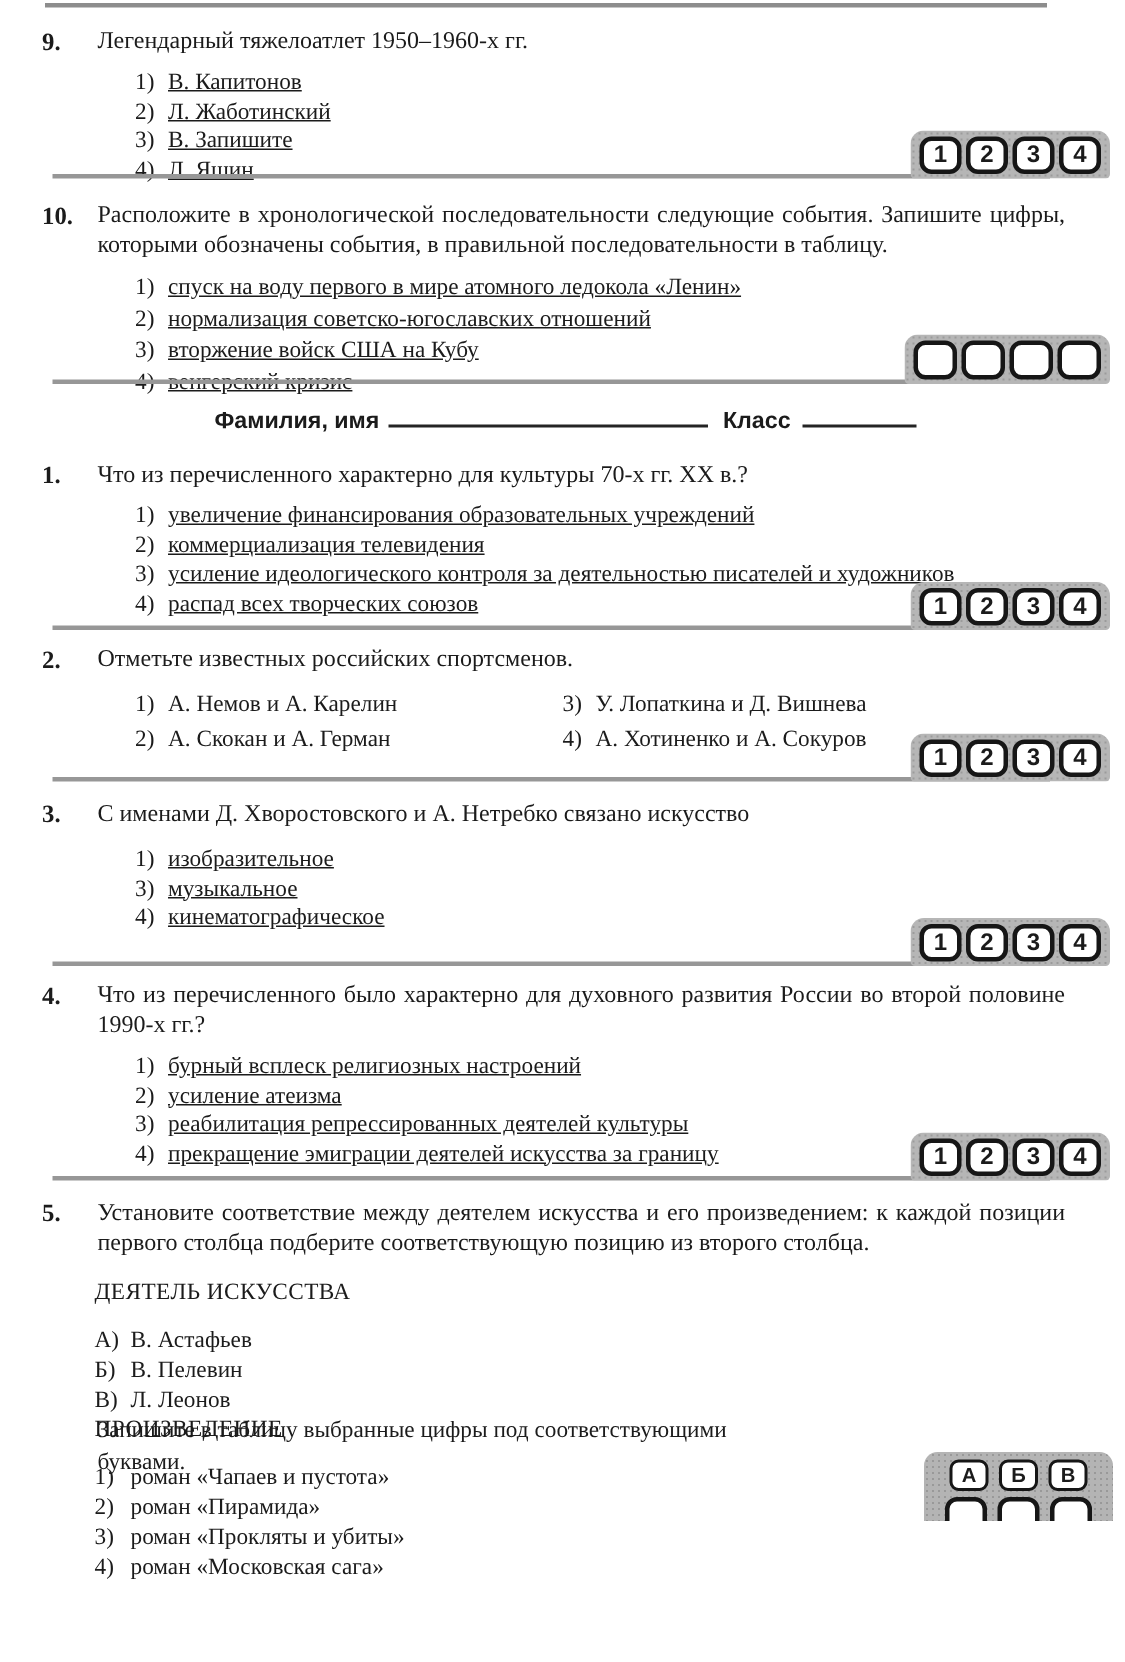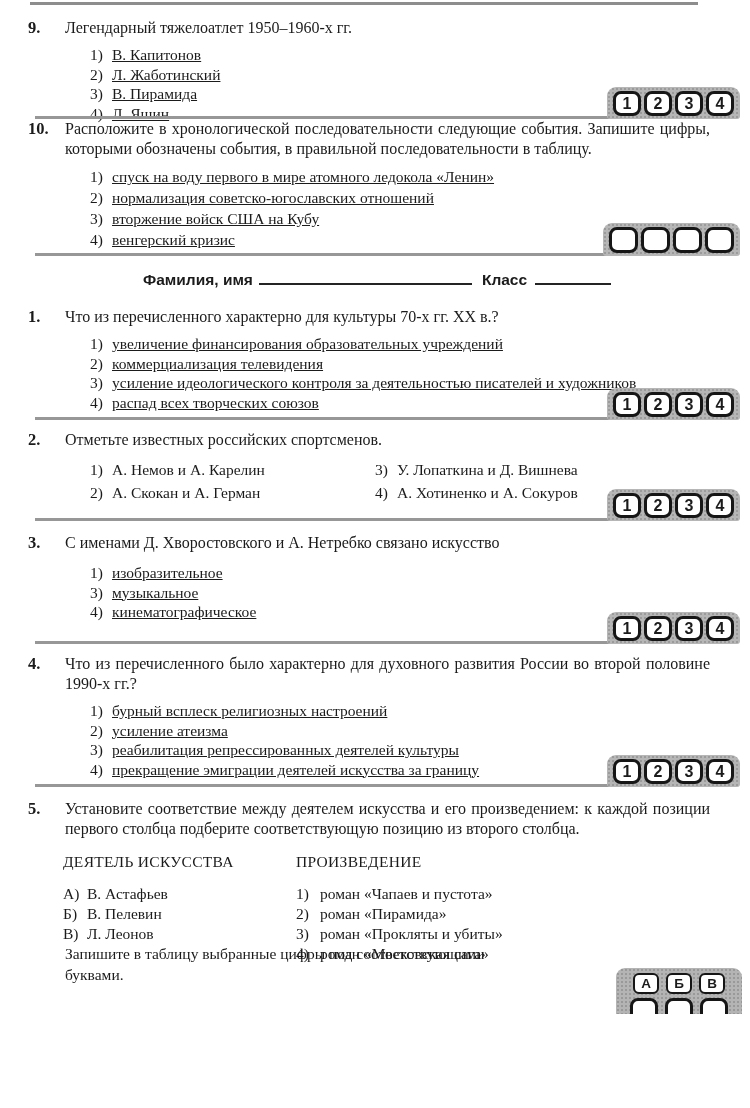--- a/index.html
+++ b/index.html
@@ -50,21 +50,21 @@
     padding:14px 0 0 143px;
     font-family:"Liberation Sans", sans-serif; font-weight:bold; font-size:15.5px;
     white-space:nowrap;
   }
   .uline { display:inline-block; border-bottom:2.5px solid #242424; height:15px; vertical-align:baseline; }
   .ul1 { width:213px; margin-left:6px; }
   .ul2 { width:76px;  margin-left:8px; }
   .classlab { margin-left:10px; }
 
   
-  .match { display:flex; margin:14px 0 0 63px; font-size:15.5px; }
+  .match { display:flex; margin:14px 0 0 63px; font-size:15.5px;flex-direction:column; }
   .mcol1 { width:233px; }
   .mhead { font-size:15.5px; letter-spacing:0.3px; margin-bottom:13px; }
   .mrow  { line-height:20px; }
   .mrow .on { display:inline-block; min-width:24px; }
 
   .q5footer { position:absolute; top:156px; left:65px; width:465px; font-size:15.5px; line-height:21px; }
 
   
   .abv {
     position:absolute; top:181px; right:8px; width:126px; height:46px;
@@ -92,33 +92,33 @@
   <div class="topline"></div>
 
   <section class="sec" id="sec9" style="top:3px;height:116px;padding-top:15px;">
     <div class="qhead">
       <span class="qnum">9.</span>
       <div class="qtitle single">Легендарный тяжелоатлет 1950–1960-х гг.</div>
     </div>
     <ul class="opts">
       <li class="opt"><span class="on">1)</span><span>В. Капитонов</span></li>
       <li class="opt"><span class="on">2)</span><span>Л. Жаботинский</span></li>
-      <li class="opt"><span class="on">3)</span><span>В. Пирамида</span></li>
+      <li class="opt"><span class="on">3)</span><span>В. Запишите</span></li>
       <li class="opt"><span class="on">4)</span><span>Л. Яшин</span></li>
     </ul>
     <div class="strip">
       <span class="key">1</span>
       <span class="key">2</span>
       <span class="key">3</span>
       <span class="key">4</span>
     </div>
     <div class="sepline"></div>
   </section>
 
-  <section class="sec" id="sec10" style="top:119px;height:137px;">
+  <section class="sec" id="sec10" style="top:119px;height:137px;padding-top:15px;">
     <div class="qhead">
       <span class="qnum">10.</span>
       <div class="qtitle">Расположите в хронологической последовательности следующие события. Запишите цифры, которыми обозначены события, в правильной последовательности в таблицу.</div>
     </div>
     <ul class="opts">
       <li class="opt"><span class="on">1)</span><span>спуск на воду первого в мире атомного ледокола «Ленин»</span></li>
       <li class="opt"><span class="on">2)</span><span>нормализация советско-югославских отношений</span></li>
       <li class="opt"><span class="on">3)</span><span>вторжение войск США на Кубу</span></li>
       <li class="opt"><span class="on">4)</span><span>венгерский кризис</span></li>
     </ul>

